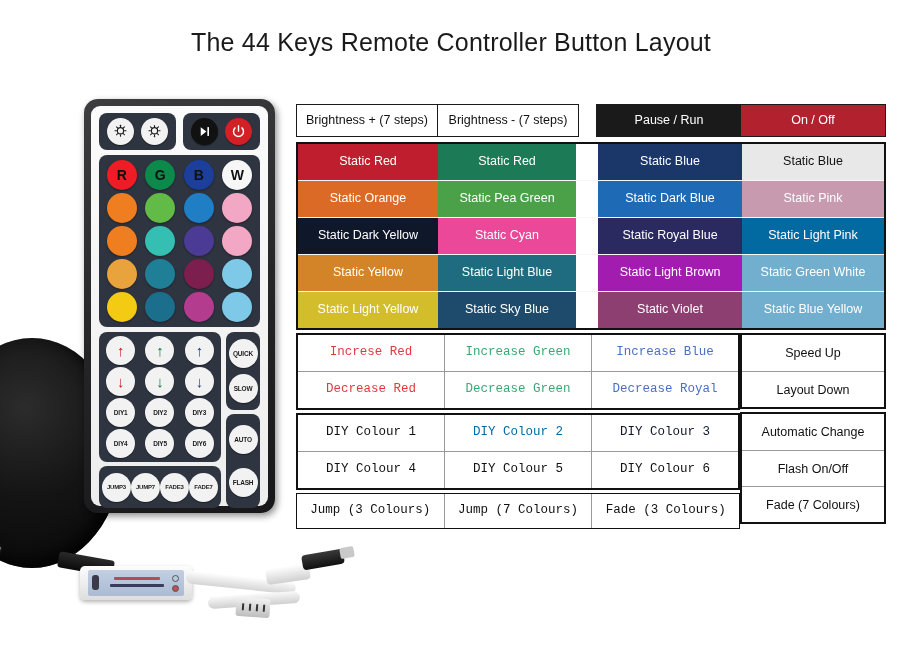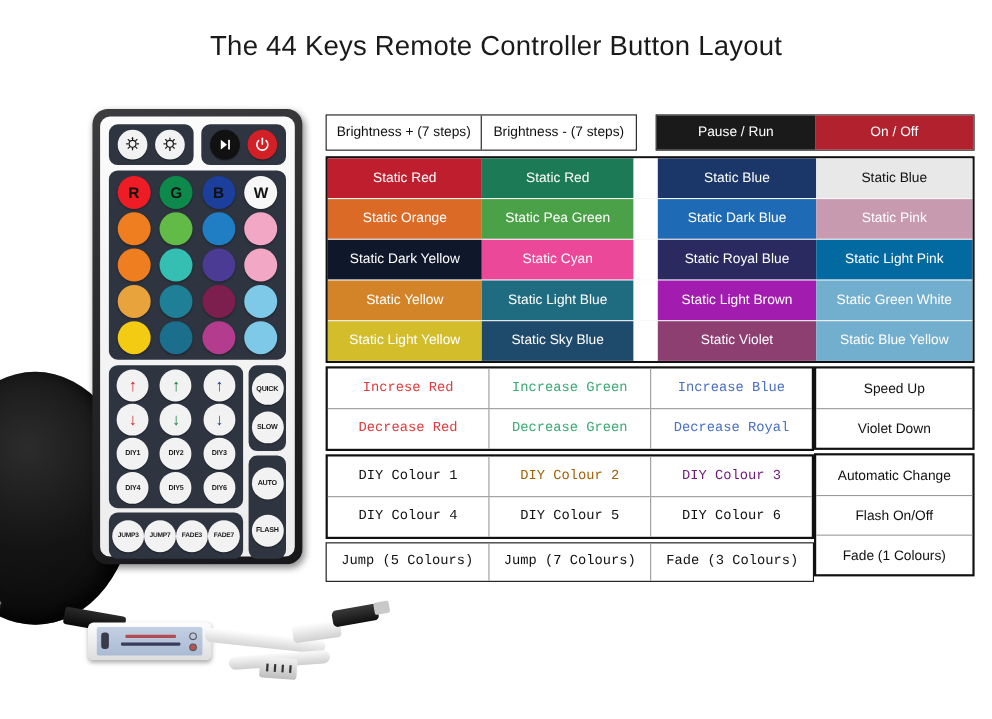--- a/index.html
+++ b/index.html
@@ -631,41 +631,41 @@
           </div>
           <div class="trow">
             <div class="cell" style="color: rgb(224, 58, 62);">Decrease Red</div>
             <div class="cell" style="color: rgb(58, 169, 116);">Decrease Green</div>
             <div class="cell" style="color: rgb(74, 111, 196);">Decrease Royal</div>
           </div>
         </div>
       <div class="blk" id="blk-diy" style="margin-top:3px;">
           <div class="trow">
             <div class="cell" style="color: rgb(17, 17, 17);">DIY Colour 1</div>
-            <div class="cell" style="color: #a16207;">DIY Colour 2</div>
-            <div class="cell" style="color: #701a75;">DIY Colour 3</div>
+            <div class="cell" style="color: #0369a1;">DIY Colour 2</div>
+            <div class="cell" style="color: #0f172a;">DIY Colour 3</div>
           </div>
           <div class="trow">
             <div class="cell" style="color: rgb(17, 17, 17);">DIY Colour 4</div>
             <div class="cell" style="color: rgb(17, 17, 17);">DIY Colour 5</div>
             <div class="cell" style="color: rgb(17, 17, 17);">DIY Colour 6</div>
           </div>
         </div>
       <div id="blk-jump">
-          <div class="cell">Jump (5 Colours)</div>
+          <div class="cell">Jump (3 Colours)</div>
           <div class="cell">Jump (7 Colours)</div>
           <div class="cell">Fade (3 Colours)</div>
         </div>
     </div>
     <div id="lower-right">
       <div class="blk" id="blk-speed">
           <div class="rcell">Speed Up</div>
-          <div class="rcell">Violet Down</div>
+          <div class="rcell">Layout Down</div>
         </div>
       <div class="blk" id="blk-mode">
           <div class="rcell">Automatic Change</div>
           <div class="rcell">Flash On/Off</div>
-          <div class="rcell">Fade (1 Colours)</div>
+          <div class="rcell">Fade (7 Colours)</div>
         </div>
     </div>
   </div>
 
 </div>
 
 </body></html>

